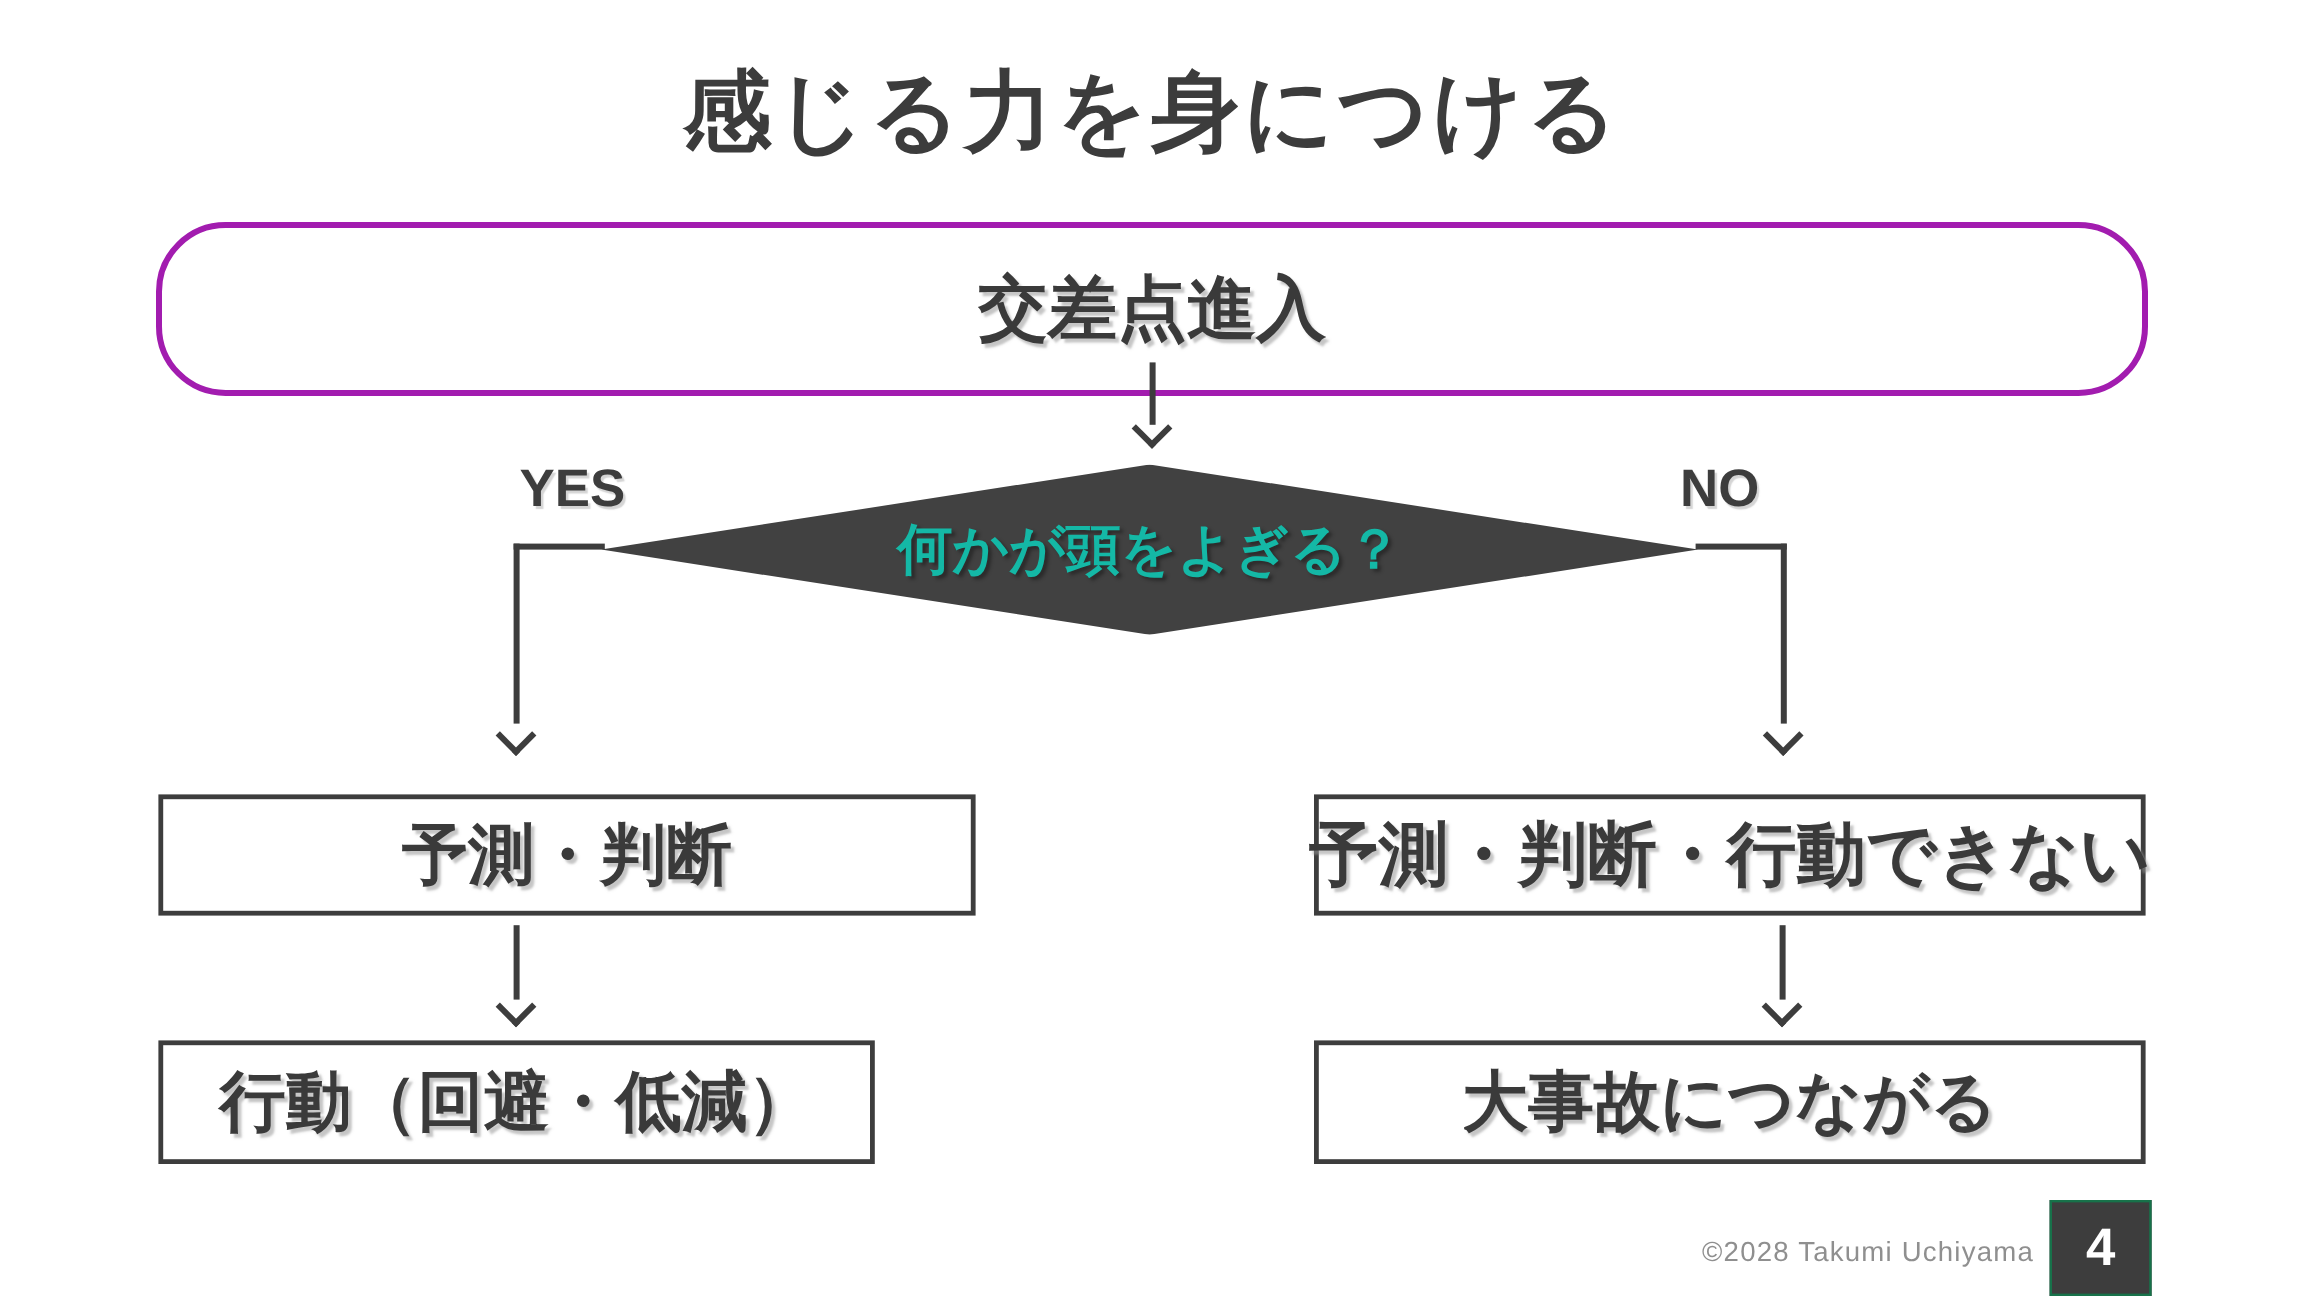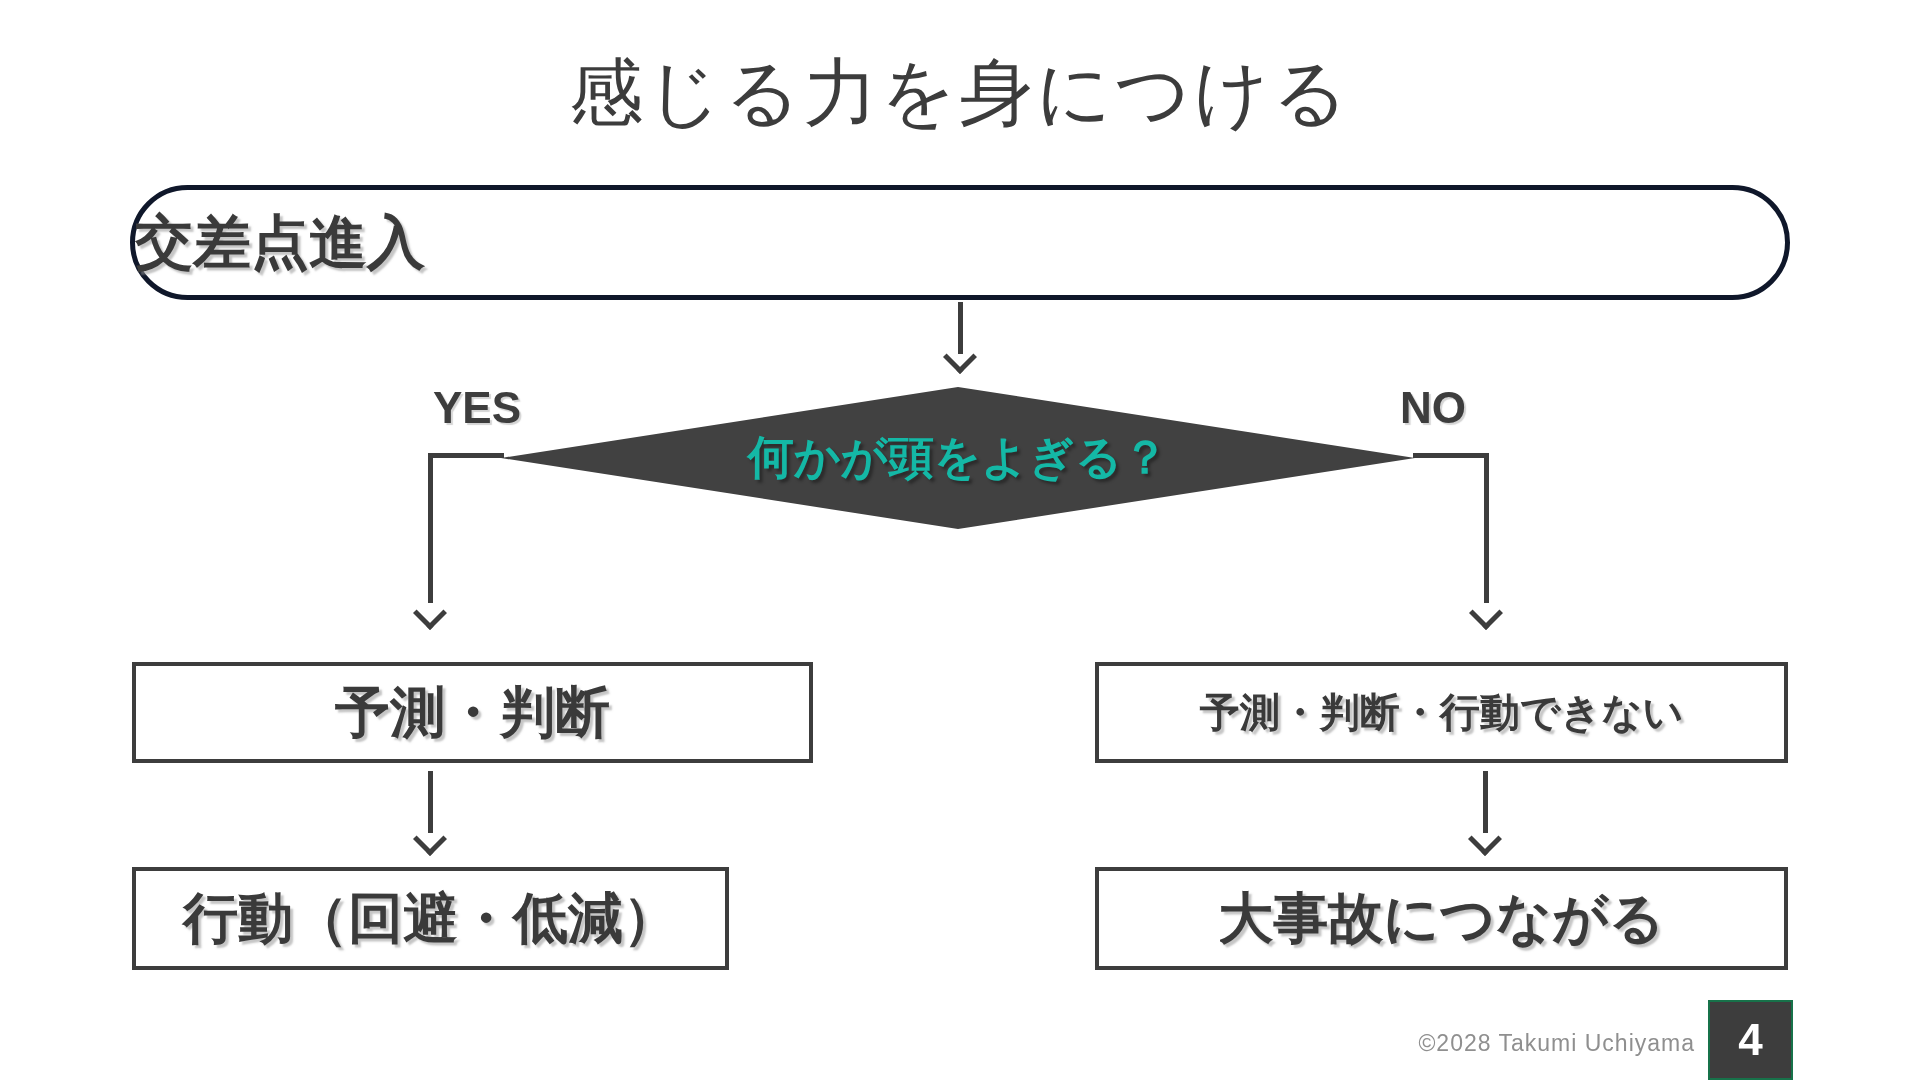--- a/index.html
+++ b/index.html
@@ -8,28 +8,28 @@
     font-family: "Liberation Sans", "DejaVu Sans", sans-serif;
     width: 1920px; height: 1080px; overflow: hidden; position: relative;
   }
   #stage {
     position: absolute; left: 0; top: 0; width: 1920px; height: 1080px;
     background: #ffffff;
   }
   .slide-title {
     position: absolute; left: 0; top: 44px; width: 1920px;
     text-align: center;
-    font-size: 74px; font-weight: 400; letter-spacing: 3px;
+    font-size: 74px; font-weight: 700; letter-spacing: 3px;
     color: #3c3c3c;
   }
   
   .capsule {
-    position: absolute; left: 130px; top: 185px; width: 1660px; height: 115px;
-    border: 5px solid #0f172a; border-radius: 58px; background: #ffffff;
-    display: flex; align-items: center; 
+    position: absolute; left: 130px; top: 185px; width: 1660px; height: 145px;
+    border: 5px solid #a21caf; border-radius: 58px; background: #ffffff;
+    display: flex; align-items: center; justify-content: center;
   }
   .capsule-label {
     font-size: 58px; font-weight: 700; color: #3a3a3a;
     text-shadow: 3px 3px 2px rgba(150,150,150,0.55);
   }
   
   .cline { position: absolute; background: #3d3d3d; }
   .chead {
     position: absolute; width: 24px; height: 24px;
     border-right: 5px solid #3d3d3d; border-bottom: 5px solid #3d3d3d;
@@ -60,21 +60,21 @@
   }
   .pbox-label {
     font-size: 55px; font-weight: 700; color: #3a3a3a; white-space: nowrap;
     text-shadow: 3px 3px 2px rgba(150,150,150,0.55);
     text-align: center;
   }
   .box-l1 { left: 132px;  top: 662px; width: 681px; height: 101px; }
   .box-l2 { left: 132px;  top: 867px; width: 597px; height: 103px; }
   .box-r1 { left: 1095px; top: 662px; width: 693px; height: 101px; }
   .box-r2 { left: 1095px; top: 867px; width: 693px; height: 103px; }
-  .box-r1 .pbox-label { font-size: 40px; }
+  .box-r1 .pbox-label { font-size: 58px; }
   
   .copyright {
     position: absolute; right: 225px; top: 1030px;
     font-size: 23px; font-weight: 400; color: #8f8f8f; letter-spacing: 1px;
   }
   .page-box {
     position: absolute; left: 1708px; top: 1000px; width: 85px; height: 80px;
     background: #3d3d3d; border: 2px solid #17724a;
     display: flex; align-items: center; justify-content: center;
   }

